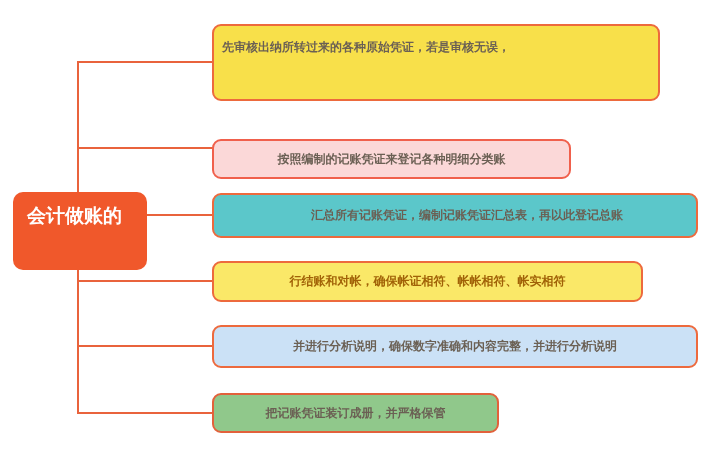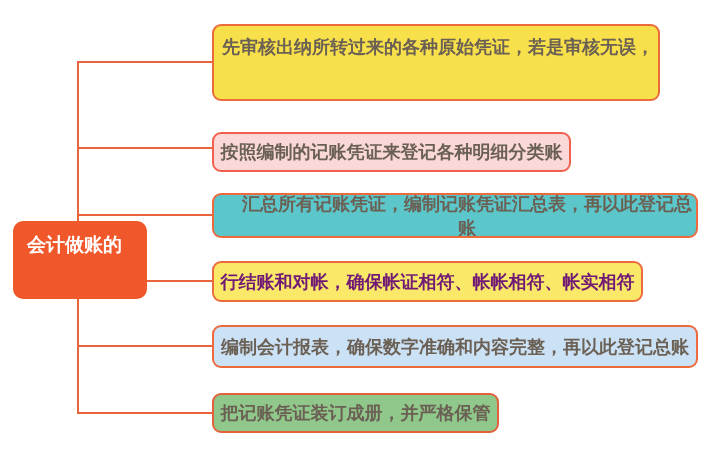--- a/index.html
+++ b/index.html
@@ -8,34 +8,34 @@
     font-family:"Liberation Sans","DejaVu Sans",sans-serif;overflow:hidden;
   }
   
   .trunk{position:absolute;left:77px;top:61px;width:2px;height:353px;}
   .branch{position:absolute;left:77px;width:136px;height:2px;}
   .b1{top:61px}.b2{top:147px}.b3{top:214px}.b4{top:280px}.b5{top:345px}.b6{top:412px}
   
   .root{
     position:absolute;left:13px;top:192px;width:134px;height:78px;
     border-radius:10px;z-index:2;color:#FFFFFF;font-weight:bold;
-    font-size:19px;line-height:31px;padding:8px 0 16px 14px;box-sizing:border-box;margin-top:29px;
+    font-size:19px;line-height:31px;padding:8px 0 16px 14px;box-sizing:border-box;
   }
   .root span{display:block;white-space:nowrap;}
   
   .node{
     position:absolute;left:212px;box-sizing:border-box;z-index:1;
     border:2px solid;border-radius:9px;color:#6B6054;font-weight:bold;
-    font-size:18px;display:flex;align-items:center;justify-content:center;
+    font-size:12px;display:flex;align-items:center;justify-content:center;
     text-align:center;overflow:hidden;
   }
   .n1{top:24px;width:448px;height:77px;display:block;text-align:left;
       padding:5px 8px;line-height:32px;}
   .n1 span{display:block;white-space:nowrap;}
-  .n2{top:132px;width:359px;height:40px}
+  .n2{top:139px;width:359px;height:40px}
   .n3{top:193px;width:486px;height:45px}
   .n4{top:261px;width:431px;height:41px}
   .n5{top:325px;width:486px;height:43px}
   .n6{top:393px;width:287px;height:40px}
 </style>
 </head>
 <body>
 
 <div class="canvas">
 
@@ -56,25 +56,25 @@
   </div>
 
   <div class="node n2" style="background-color: rgb(251, 216, 216); border-color: rgb(240, 96, 76); color: rgb(107, 96, 84);">
     <span>按照编制的记账凭证来登记各种明细分类账</span>
   </div>
 
   <div class="node n3" style="background-color: rgb(91, 199, 202); border-color: rgb(237, 106, 61); color: rgb(107, 96, 84); padding-left: 24px;">
     <span>汇总所有记账凭证，编制记账凭证汇总表，再以此登记总账</span>
   </div>
 
-  <div class="node n4" style="background-color: rgb(250, 232, 104); border-color: rgb(237, 106, 61); color: #701a75;">
+  <div class="node n4" style="background-color: rgb(250, 232, 104); border-color: rgb(237, 106, 61); color: #a16207;">
     <span>行结账和对帐，确保帐证相符、帐帐相符、帐实相符</span>
   </div>
 
   <div class="node n5" style="background-color: rgb(203, 225, 246); border-color: rgb(237, 106, 61); color: rgb(107, 96, 84);">
-    <span>编制会计报表，确保数字准确和内容完整，再以此登记总账</span>
+    <span>并进行分析说明，确保数字准确和内容完整，并进行分析说明</span>
   </div>
 
   <div class="node n6" style="background-color: rgb(144, 200, 139); border-color: rgb(226, 97, 59); color: rgb(107, 96, 84);">
     <span>把记账凭证装订成册，并严格保管</span>
   </div>
 
 </div>
 
 </body></html>

